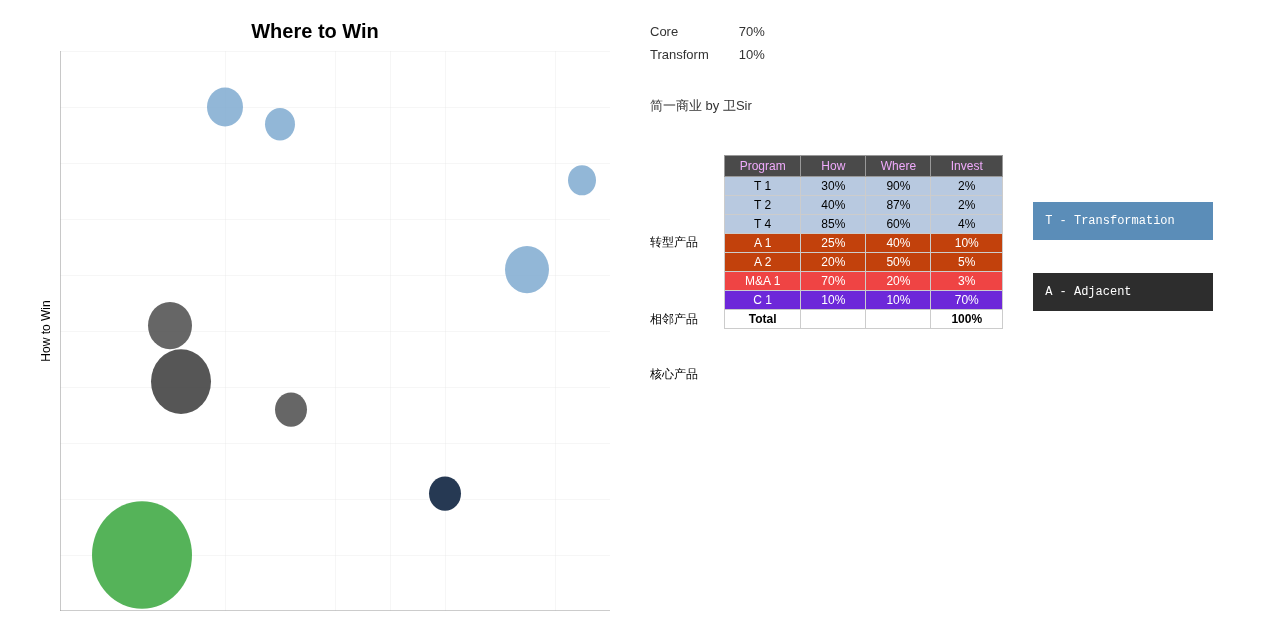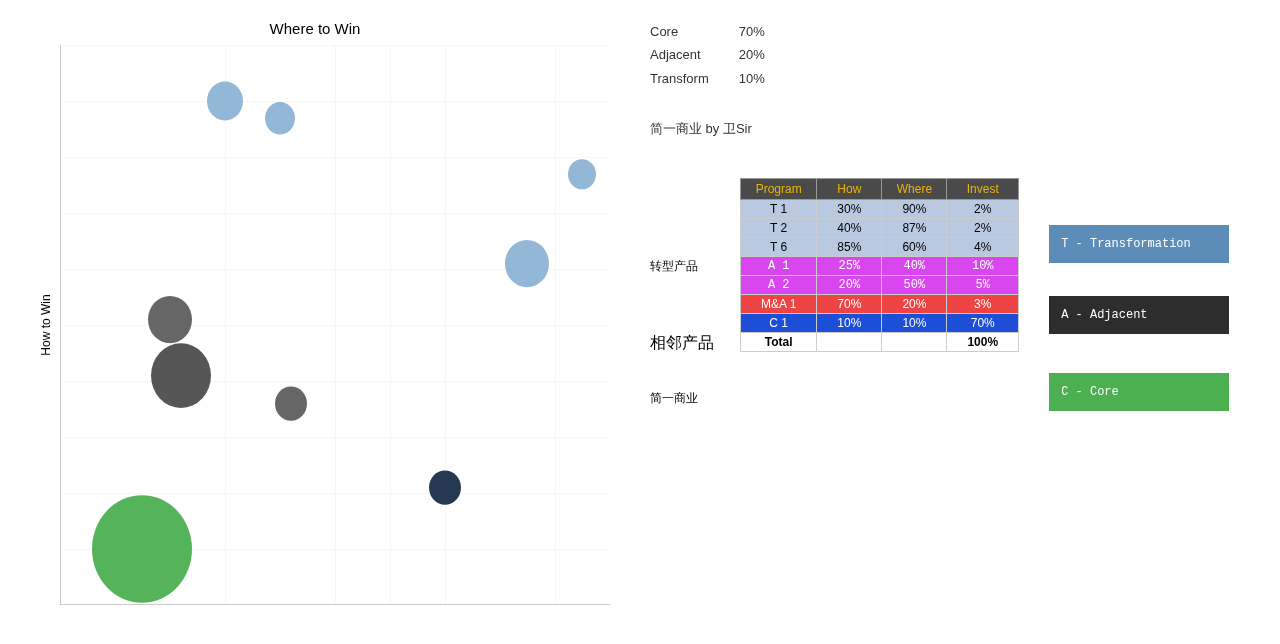--- a/index.html
+++ b/index.html
@@ -15,22 +15,22 @@
     
     .chart-area {
       width: 620px;
       height: 644px;
       position: relative;
       padding: 20px 10px 40px 60px;
     }
 
     .chart-title {
       text-align: center;
-      font-size: 15px;
-      font-weight: normal;
+      font-size: 20px;
+      font-weight: bold;
       margin-bottom: 8px;
       margin-left: -40px;
     }
 
     .chart-container {
       position: relative;
       width: 100%;
       height: 560px;
     }
 
@@ -88,37 +88,37 @@
       margin-top: 10px;
     }
 
     .data-table {
       border-collapse: collapse;
       font-size: 12px;
     }
 
     .data-table th {
       background: #4a4a4a;
-      color: #eab308;
+      color: #f0abfc;
       padding: 3px 8px;
       text-align: center;
       font-weight: normal;
       border: 1px solid #999;
     }
 
     .data-table td {
       padding: 2px 20px;
       text-align: center;
       border: 1px solid #ccc;
     }
 
     .row-t { background: #b8c9e0; }
-    .row-a { background: #d946ef; color: #fff; font-family: Liberation Mono, monospace; }
+    .row-a { background: #c2410c; color: #fff; }
     .row-ma { background: #ef4444; color: #fff; }
-    .row-c { background: #1d4ed8; color: #fff; }
+    .row-c { background: #6d28d9; color: #fff; }
     .row-total { background: #fff; font-weight: bold; }
 
     .legend-badges {
       display: flex;
       flex-direction: column;
       gap: 8px;
       margin-left: 10px;
     }
 
     .badge {
@@ -199,40 +199,36 @@
 <div class="right-panel">
 
   <div class="legend-text">
     <table>
       <tbody>
           <tr>
         <td>Core</td>
         <td>70%</td>
       </tr>
       <tr>
-        <td>Adjacent</td>
-        <td>20%</td>
-      </tr>
-      <tr>
         <td>Transform</td>
         <td>10%</td>
       </tr>
     </tbody>
       </table>
   </div>
 
   <div class="brand-text">简一商业 by 卫Sir</div>
 
   <div class="data-table-wrap">
 
     <div style="display:flex;flex-direction:column;justify-content:space-between;margin-right:6px;margin-top:22px;">
       <div style="height:22px;"></div>
       <div style="height:88px; display:flex; align-items:center; font-size:12px;">转型产品</div>
-      <div style="height:66px; display:flex; align-items:center; font-size:16px;font-family:Liberation Serif, serif;">相邻产品</div>
-      <div style="height:44px; display:flex; align-items:center; font-size:12px;">简一商业</div>
+      <div style="height:66px; display:flex; align-items:center; font-size:12px;font-family:Liberation Serif, serif;">相邻产品</div>
+      <div style="height:44px; display:flex; align-items:center; font-size:12px;">核心产品</div>
     </div>
 
     <table class="data-table">
       <thead>
         <tr>
           <th>Program</th>
           <th>How</th>
           <th>Where</th>
           <th>Invest</th>
         </tr>
@@ -244,21 +240,21 @@
           <td>90%</td>
           <td>2%</td>
         </tr>
         <tr class="row-t">
           <td>T  2</td>
           <td>40%</td>
           <td>87%</td>
           <td>2%</td>
         </tr>
         <tr class="row-t">
-          <td>T  6</td>
+          <td>T  4</td>
           <td>85%</td>
           <td>60%</td>
           <td>4%</td>
         </tr>
         <tr class="row-a">
           <td>A  1</td>
           <td>25%</td>
           <td>40%</td>
           <td>10%</td>
         </tr>
@@ -290,19 +286,16 @@
     </table>
 
     <div class="legend-badges" style="margin-top:22px;">
 
       <div style="height:88px;display:flex;align-items:center;">
         <div class="badge badge-t">T - Transformation</div>
       </div>
       <div style="height:66px;display:flex;align-items:flex-start;">
         <div class="badge badge-a">A - Adjacent</div>
       </div>
-      <div style="height:44px;display:flex;align-items:center;">
-        <div class="badge badge-c">C - Core</div>
-      </div>
     </div>
 
   </div>
 </div>
 
 </body></html>

